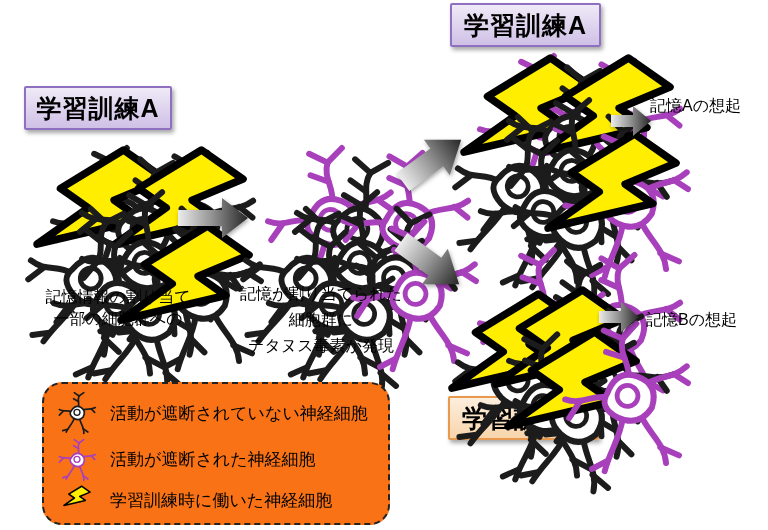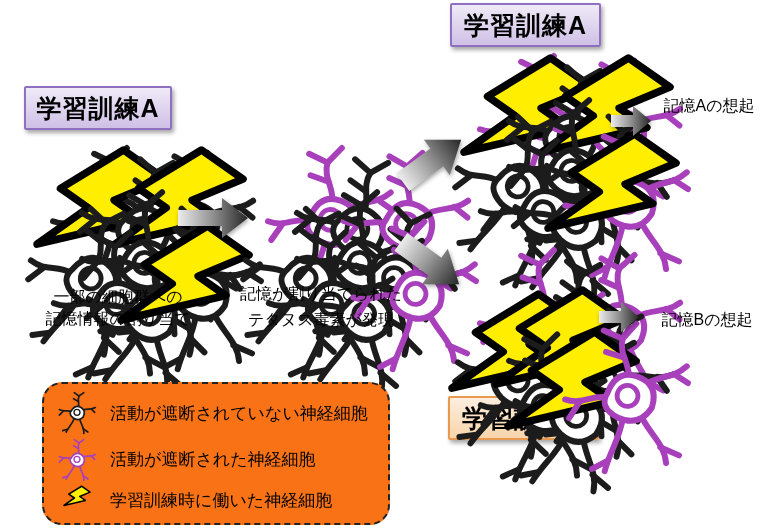--- a/index.html
+++ b/index.html
@@ -7,21 +7,21 @@
          font-family:"Liberation Sans","DejaVu Sans",sans-serif;color:#000;padding-left:40px;}
   .label-box{position:absolute;display:flex;align-items:center;justify-content:center;
              font-size:25px;font-weight:bold;letter-spacing:1px;
              box-shadow:2px 3px 4px rgba(0,0,0,.35);border-radius:2px;}
   .label-purple{border:2px solid var(--la-border);
                 background:linear-gradient(to bottom,var(--la-bg1),var(--la-bg2));}
   .label-orange{border:2px solid var(--lb-border);
                 background:linear-gradient(to bottom,var(--lb-bg1),var(--lb-bg2));}
   .caption{position:absolute;text-align:center;font-size:16px;line-height:22px;font-weight:500;}
   .caption-mid{line-height:26px;}
-  .result-text{position:absolute;text-align:center;font-size:16px;line-height:24px;font-weight:500;}
+  .result-text{position:absolute;font-size:16px;line-height:24px;font-weight:500;}
   .cluster{position:absolute;width:160px;height:152px;}
   .cluster svg{overflow:visible;}
   .arrow-svg{position:absolute;filter:drop-shadow(1px 2px 2px rgba(0,0,0,.35));}
   #legend-box{position:absolute;left:42px;top:382px;width:348px;height:143px;
               border:2px dashed #222;border-radius:20px;box-sizing:border-box;
               display:flex;flex-direction:column;justify-content:space-around;
               padding:6px 10px;background:#f97316;}
   .legend-row{display:flex;align-items:center;gap:10px;}
   .legend-icon{width:46px;display:flex;align-items:center;justify-content:center;flex:0 0 46px;}
   .legend-label{font-size:17px;font-weight:500;white-space:nowrap;}
@@ -227,25 +227,26 @@
     <polygon points="6,26 48,26 48,15 78,37 48,59 48,48 6,48" fill="url(#agrad)" transform="rotate(36 42 37)"></polygon>
   </svg>
   <svg class="arrow-svg" style="left:610px;top:104px;" width="42" height="34">
     <polygon points="1,11 23,11 23,2 41,17 23,32 23,23 1,23" fill="url(#agrad)"></polygon>
   </svg>
   <svg class="arrow-svg" style="left:598px;top:300px;" width="42" height="34">
     <polygon points="1,11 23,11 23,2 41,17 23,32 23,23 1,23" fill="url(#agrad)"></polygon>
   </svg>
 
   <div class="caption" style="left:5px;top:286px;width:226px;">
+    <div>記憶情報の割り当て</div>
     <div>一部の細胞群への</div>
-    <div>記憶情報の割り当て</div>
   </div>
   <div class="caption caption-mid" style="left:213px;top:281px;width:216px;">
     <div>記憶が割り当てられた</div>
+    <div>細胞群に</div>
     <div>テタヌス毒素が発現</div>
   </div>
 
   <div class="result-text" style="left:650px;top:94px;width:118px;">
     <div>記憶Aの想起</div>
   </div>
   <div class="result-text" style="left:646px;top:308px;width:122px;">
     <div>記憶Bの想起</div>
   </div>
 

